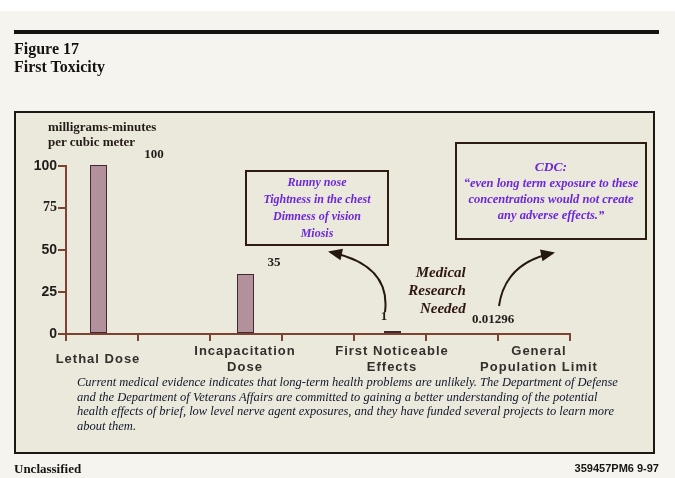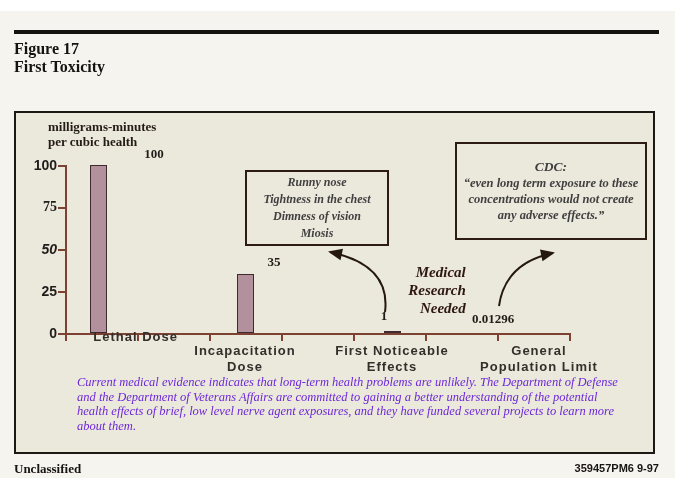--- a/index.html
+++ b/index.html
@@ -28,79 +28,79 @@
   .ylabel{position:absolute;width:38px;text-align:right;font-family:"Liberation Sans",sans-serif;
     font-size:14px;font-weight:bold;color:#201c1a;}
   .xtick{position:absolute;width:2px;height:6px;background:#7e4233;}
   .bar{position:absolute;background:#b2909c;border:1px solid #3f2830;box-sizing:border-box;}
   .vlabel{position:absolute;font-size:13px;font-weight:bold;color:#221c18;transform:translateX(-50%);white-space:nowrap;}
   .clabel{position:absolute;width:160px;text-align:center;transform:translateX(-50%);
     font-family:"Liberation Sans",sans-serif;font-size:13px;font-weight:bold;color:#332f2b;
     letter-spacing:1px;line-height:16px;white-space:pre-line;}
   .ann-box{
     position:absolute;border:2px solid #2e1c12;background:#ebe8dc;
-    font-weight:bold;font-style:italic;color:#404040;text-align:center;
+    font-weight:bold;font-style:italic;color:#6d28d9;text-align:center;
     display:flex;flex-direction:column;justify-content:center;
   }
   .ann-symptoms{left:229px;top:57px;width:140px;height:72px;font-size:12px;line-height:17px;}
   .ann-cdc{left:439px;top:29px;width:184px;height:90px;font-size:12.5px;line-height:16px;padding:2px;}
   .ann-cdc .cdc-title{font-size:13.5px;}
   .mrn{
     position:absolute;left:421px;top:150px;transform:translateX(-50%);
     font-size:15px;font-weight:bold;font-style:italic;color:#2e1810;
     text-align:right;line-height:18px;white-space:pre-line;
   }
   .arrows{position:absolute;left:0;top:0;width:637px;height:339px;pointer-events:none;}
   .footnote{
     position:absolute;left:61px;top:262px;width:548px;
-    font-size:12.5px;font-style:italic;color:#6d28d9;line-height:14.5px;
+    font-size:12.5px;font-style:italic;color:#0f172a;line-height:14.5px;
   }
   .bottom-left{position:absolute;left:14px;top:450px;font-size:13px;font-weight:bold;color:#181411;}
   .bottom-right{position:absolute;right:16px;top:451px;font-family:"Liberation Sans",sans-serif;
     font-size:11px;font-weight:bold;color:#181411;letter-spacing:0px;}
 </style>
 </head>
 <body>
 
 <div class="page">
 
   <div class="top-rule"></div>
   <div class="fig-label">Figure 17</div>
   <div class="fig-title">First Toxicity</div>
 
   <div class="chart-box">
 
     <div class="units" style="white-space:pre-line">milligrams-minutes
-per cubic health</div>
+per cubic meter</div>
 
     <div class="yaxis"></div>
     <div class="xaxis"></div>
 
     <div id="plot">
         <div class="ytick" style="left: 42px; top: 220px;"></div>
         <div class="ylabel" style="left: 3px; top: 212px;">0</div>
         <div class="ytick" style="left: 42px; top: 178px;"></div>
         <div class="ylabel" style="left: 3px; top: 170px;">25</div>
         <div class="ytick" style="left: 42px; top: 136px;"></div>
-        <div class="ylabel" style="left: 3px; top: 128px; font-style: italic;">50</div>
+        <div class="ylabel" style="left: 3px; top: 128px;">50</div>
         <div class="ytick" style="left: 42px; top: 94px;"></div>
         <div class="ylabel" style="left: 3px; top: 86px; font-family: Liberation Serif, serif;">75</div>
         <div class="ytick" style="left: 42px; top: 52px;"></div>
         <div class="ylabel" style="left: 3px; top: 44px;">100</div>
         <div class="xtick" style="left: 49px; top: 222px;"></div>
         <div class="xtick" style="left: 121px; top: 222px;"></div>
         <div class="xtick" style="left: 193px; top: 222px;"></div>
         <div class="xtick" style="left: 265px; top: 222px;"></div>
         <div class="xtick" style="left: 337px; top: 222px;"></div>
         <div class="xtick" style="left: 409px; top: 222px;"></div>
         <div class="xtick" style="left: 481px; top: 222px;"></div>
         <div class="xtick" style="left: 553px; top: 222px;"></div>
         <div class="bar" style="left: 73.5px; top: 52px; width: 17px; height: 168px;"></div>
         <div class="vlabel" style="left: 138px; top: 33px;">100</div>
-        <div class="clabel" style="left: 82px; top: 216px; text-align: right;">Lethal Dose</div>
+        <div class="clabel" style="left: 82px; top: 238px;">Lethal Dose</div>
         <div class="bar" style="left: 220.5px; top: 161px; width: 17px; height: 59px;"></div>
         <div class="vlabel" style="left: 258px; top: 141px;">35</div>
         <div class="clabel" style="left: 229px; top: 230px;">Incapacitation
 Dose</div>
         <div class="bar" style="left: 367.5px; top: 218px; width: 17px; height: 2px;"></div>
         <div class="vlabel" style="left: 368px; top: 195px;">1</div>
         <div class="clabel" style="left: 376px; top: 230px;">First Noticeable
 Effects</div>
         <div class="vlabel" style="left: 477px; top: 198px;">0.01296</div>
         <div class="clabel" style="left: 523px; top: 230px;">General

